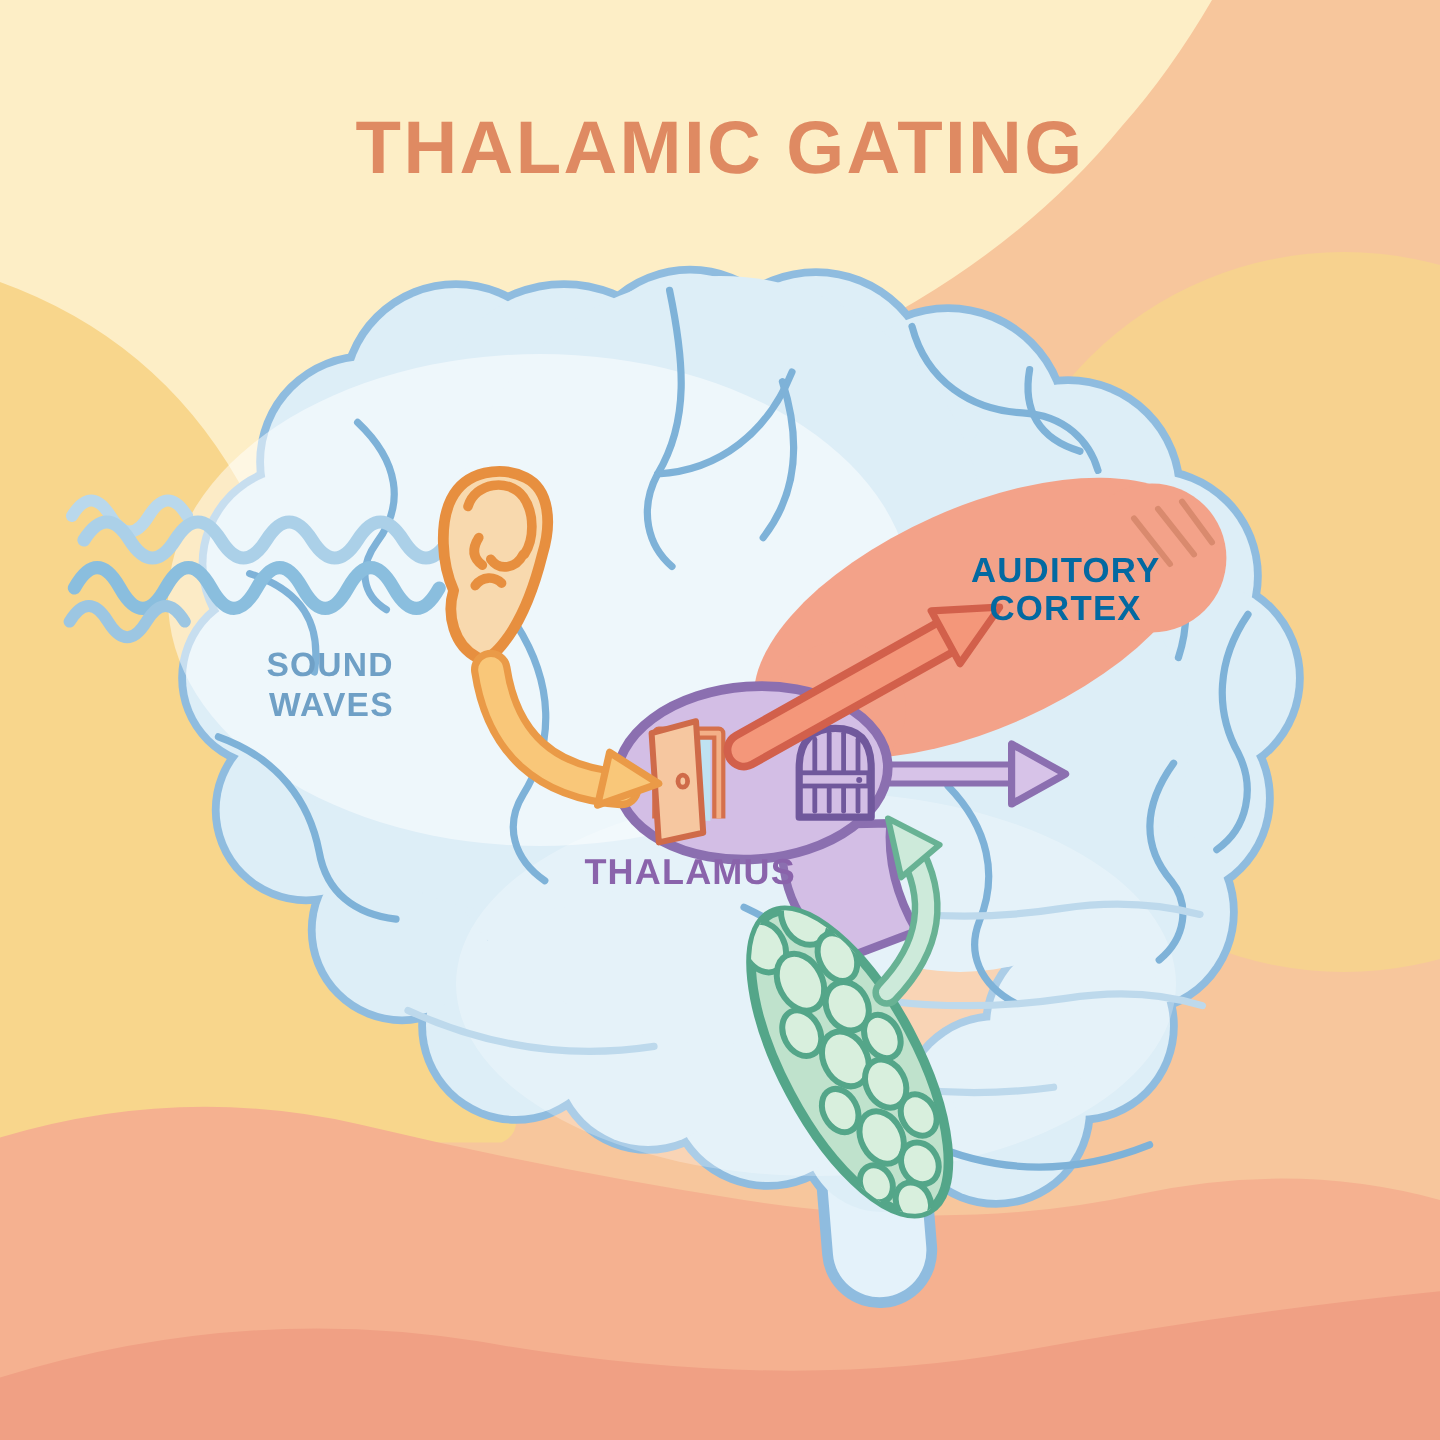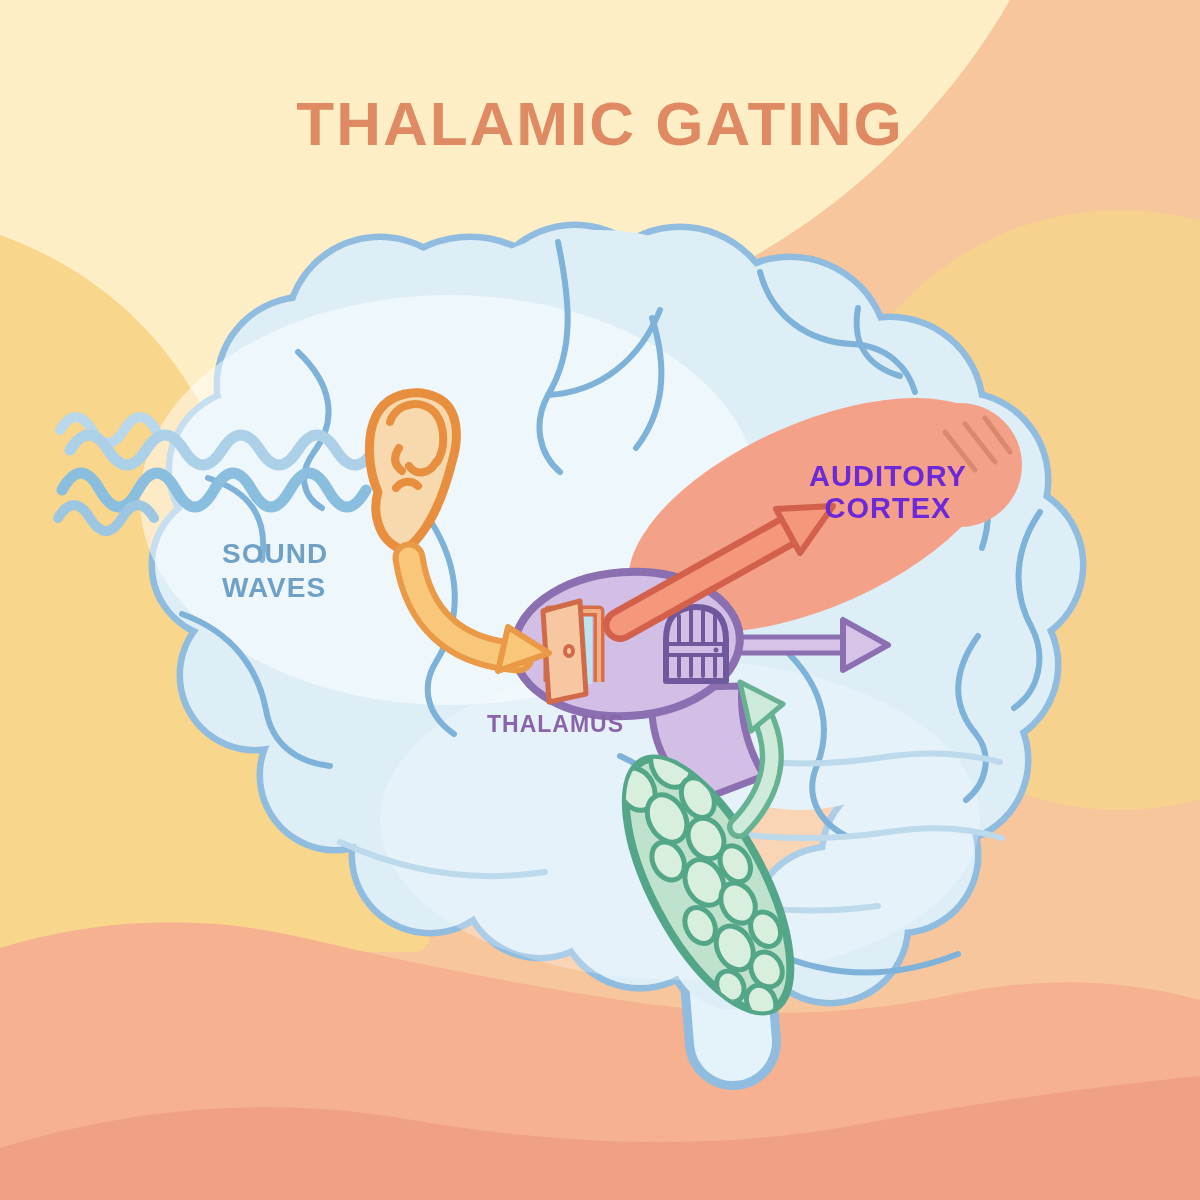--- a/index.html
+++ b/index.html
@@ -4,29 +4,29 @@
 <style>
   html,body{margin:0;padding:0;background:#555;}
   .stage{
     position:relative;width:1200px;height:1200px;overflow:hidden;
     font-family:"Liberation Sans", sans-serif;
     background:#f7c69c;
   }
   .stage svg{position:absolute;left:0;top:0;}
   .lbl{
     position:absolute;white-space:pre-line;font-weight:bold;
-    -webkit-user-select:none;user-select:none;
+    -webkit-user-select:none;user-select:none;text-align:right;
   }
   .title{
     left:0;right:0;top:88px;text-align:center;
     font-size:62px;font-weight:bold;letter-spacing:2px;
   }
   .lbl-sound{left:222px;top:537px;font-size:28px;line-height:34px;letter-spacing:1px;}
   .lbl-cortex{left:768px;top:460px;width:240px;text-align:center;font-size:29px;line-height:32px;letter-spacing:1px;}
-  .lbl-thalamus{left:487px;top:711px;font-size:23px;letter-spacing:1px;}
+  .lbl-thalamus{left:487px;top:711px;font-size:30px;letter-spacing:1px;}
   .lbl-ras{left:766px;top:833px;font-size:28px;line-height:32px;letter-spacing:1px;}
 </style>
 </head>
 <body>
 
 <div class="stage">
 
 <svg width="1200" height="1200" viewBox="0 0 1200 1200">
 
   <g>
@@ -229,19 +229,19 @@
     <path d="M 409 558 Q 423 650 518 657" fill="none" stroke="#f9c779" stroke-width="21" stroke-linecap="round"></path>
     <polygon points="549,653 508,627 498,671" fill="#f9c779" stroke="#ea9a47" stroke-width="6" stroke-linejoin="round"></polygon>
   </g>
 </svg>
 
   <div class="lbl title" style="color:#df8a62">THALAMIC GATING</div>
 
   <div class="lbl lbl-sound" style="color:#6fa0c6">SOUND
 WAVES</div>
 
-  <div class="lbl lbl-cortex" style="color:#6d28d9">AUDITORY
+  <div class="lbl lbl-cortex" style="color:#0369a1">AUDITORY
 CORTEX</div>
 
   <div class="lbl lbl-thalamus" style="color:#8a63ab">THALAMUS</div>
 
 
 </div>
 
 </body></html>

